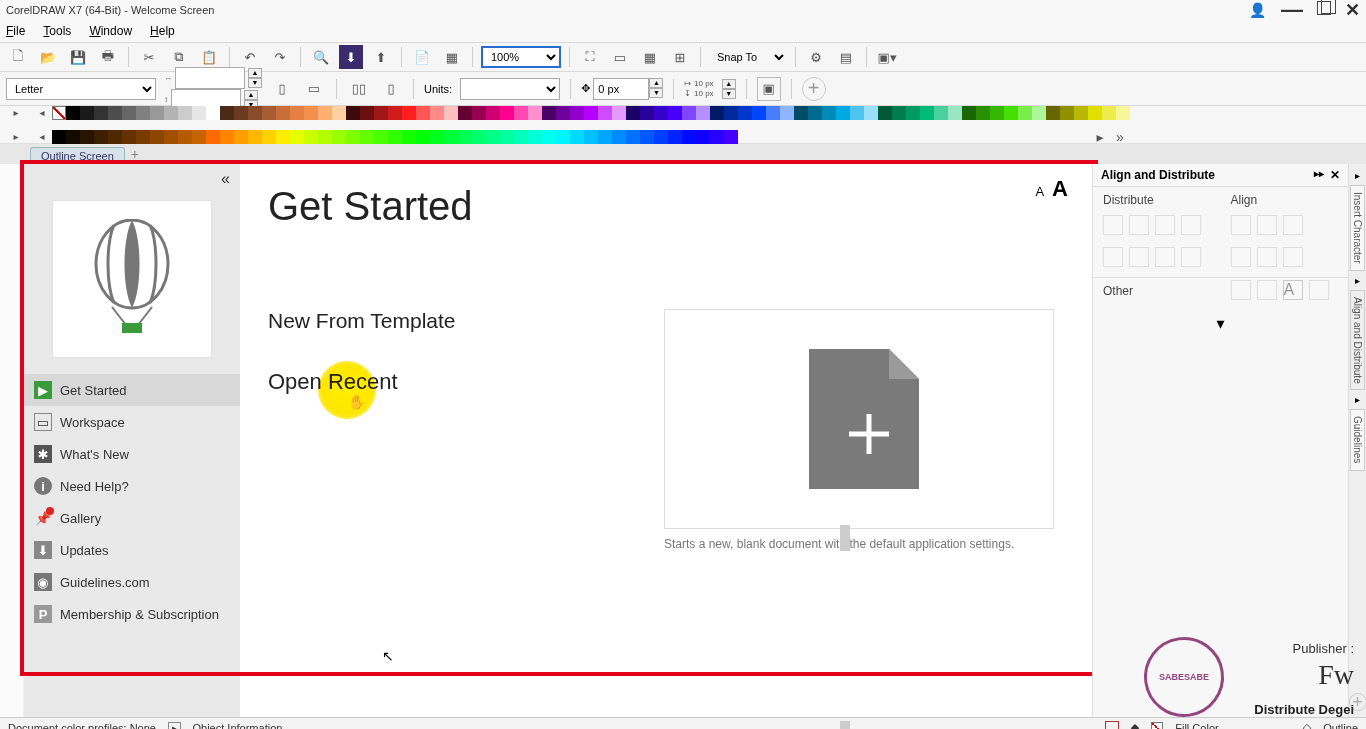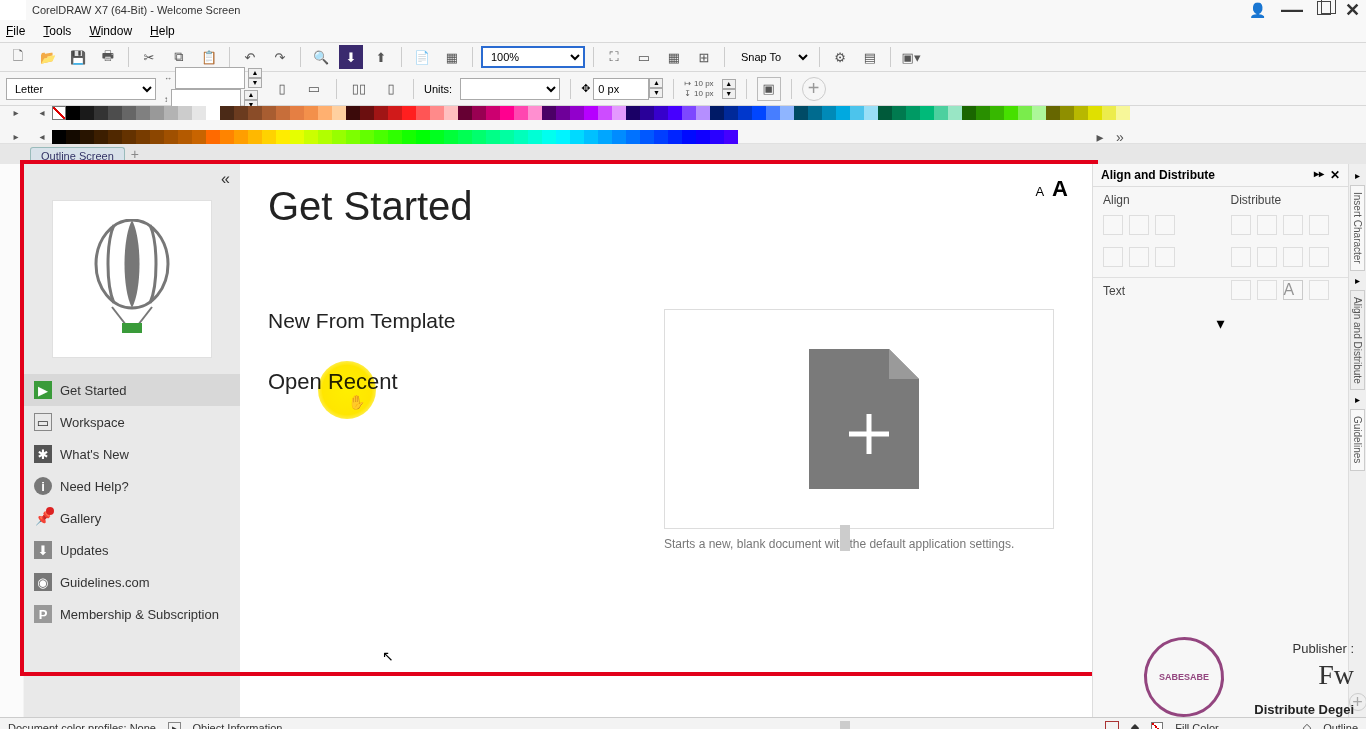--- a/index.html
+++ b/index.html
@@ -1,19 +1,19 @@
 <!DOCTYPE html>
 <html><head>
 <meta charset="utf-8">
 <style>
 * { margin: 0; padding: 0; box-sizing: border-box; font-family: "Segoe UI", Tahoma, sans-serif; }
 body { width: 1366px; height: 729px; background: #fff; overflow: hidden; position: relative; }
 
 
-.titlebar { height: 20px; display: flex; align-items: center; padding: 0 6px; font-size: 11px; color: #333; background: #f8f8f8; margin-left: 26px; }
+.titlebar { height: 20px; display: flex; align-items: center; padding: 0 6px; font-size: 11px; color: #333; background: #f8f8f8; }
 .titlebar .spacer { flex: 1; }
 .titlebar .win-icons { display: flex; gap: 14px; align-items: center; font-size: 16px; font-weight: bold; }
 .win-icons span { cursor: pointer; }
 .iconbox { width:14px; height:14px; border:1px solid #444; display:inline-block; position:relative; }
 .iconbox.stack::after { content:""; position:absolute; top:-3px; left:3px; width:13px;height:13px;border:1px solid #444; }
 
 
 .menubar { height: 22px; display: flex; align-items: center; padding: 0 6px; font-size: 12px; background: #f8f8f8; gap: 18px; }
 .menubar span { cursor: pointer; }
 .menubar span u { text-decoration: underline; }
@@ -146,21 +146,21 @@
   <div class="tb-btn">↶</div>
   <div class="tb-btn">↷</div>
   <div class="tb-sep"></div>
   <div class="tb-btn">🔍</div>
   <div class="tb-btn" style="background:#3a2a6e;color:#fff;">⬇</div>
   <div class="tb-btn">⬆</div>
   <div class="tb-sep"></div>
   <div class="tb-btn">📄</div>
   <div class="tb-btn">▦</div>
   <div class="tb-sep"></div>
-  <select class="tb-combo sel" style="width:104px;">
+  <select class="tb-combo sel" style="width:80px;">
     <option>100%</option>
   </select>
   <div class="tb-sep"></div>
   <div class="tb-btn">⛶</div>
   <div class="tb-btn">▭</div>
   <div class="tb-btn">▦</div>
   <div class="tb-btn">⊞</div>
   <div class="tb-sep"></div>
   <select class="tb-combo" style="width:78px;border:none;background:transparent;">
     <option>Snap To</option>
@@ -499,50 +499,50 @@
   <div class="dock">
     <div class="dock-title">
       <span>Align and Distribute</span>
       <span style="display:flex;gap:6px;">
         <span style="font-size:10px;">▸▸</span>
         <span>✕</span>
       </span>
     </div>
     <div style="display:flex;">
       <div style="flex:1;">
+        <div class="dock-sec">Distribute</div>
+        <div class="dock-icons">
+            <div></div>
+            <div></div>
+            <div></div>
+            <div></div>
+          </div>
+        <div class="dock-icons">
+            <div></div>
+            <div></div>
+            <div></div>
+            <div></div>
+          </div>
+      </div>
+      <div style="flex:1;">
         <div class="dock-sec">Align</div>
         <div class="dock-icons">
             <div></div>
             <div></div>
             <div></div>
           </div>
         <div class="dock-icons">
             <div></div>
             <div></div>
             <div></div>
           </div>
       </div>
-      <div style="flex:1;">
-        <div class="dock-sec">Distribute</div>
-        <div class="dock-icons">
-            <div></div>
-            <div></div>
-            <div></div>
-            <div></div>
-          </div>
-        <div class="dock-icons">
-            <div></div>
-            <div></div>
-            <div></div>
-            <div></div>
-          </div>
-      </div>
     </div>
     <div style="display:flex;border-top:1px solid #e0e0e0;">
-      <div class="dock-sec" style="flex:1;">Text</div>
+      <div class="dock-sec" style="flex:1;">Other</div>
       <div class="dock-icons" style="flex:1;">
           <div></div>
           <div></div>
           <div style="border:1px solid #888;">A</div>
           <div></div>
         </div>
     </div>
     <div style="text-align:center;padding:4px;">▾</div>
   </div>
 

